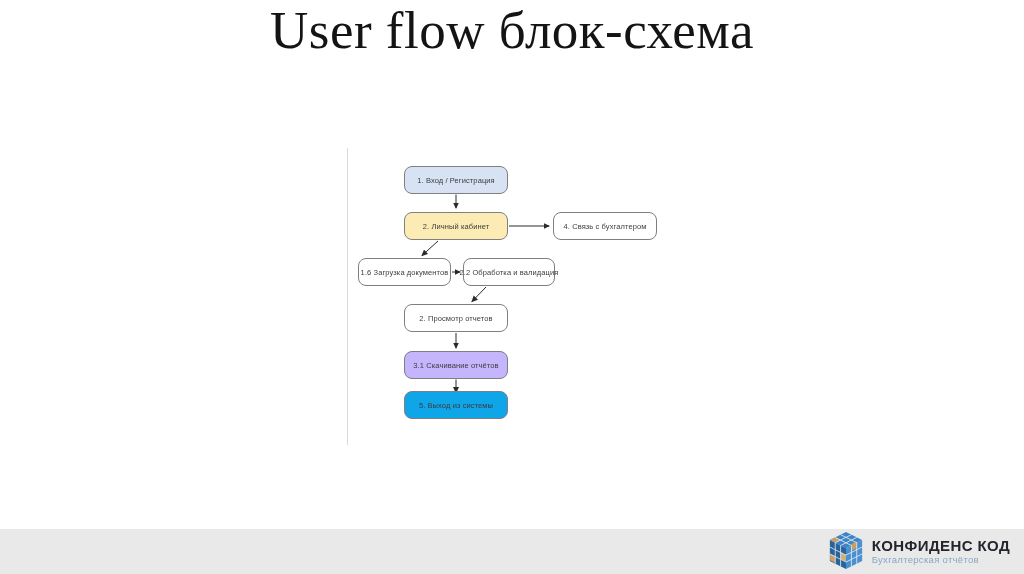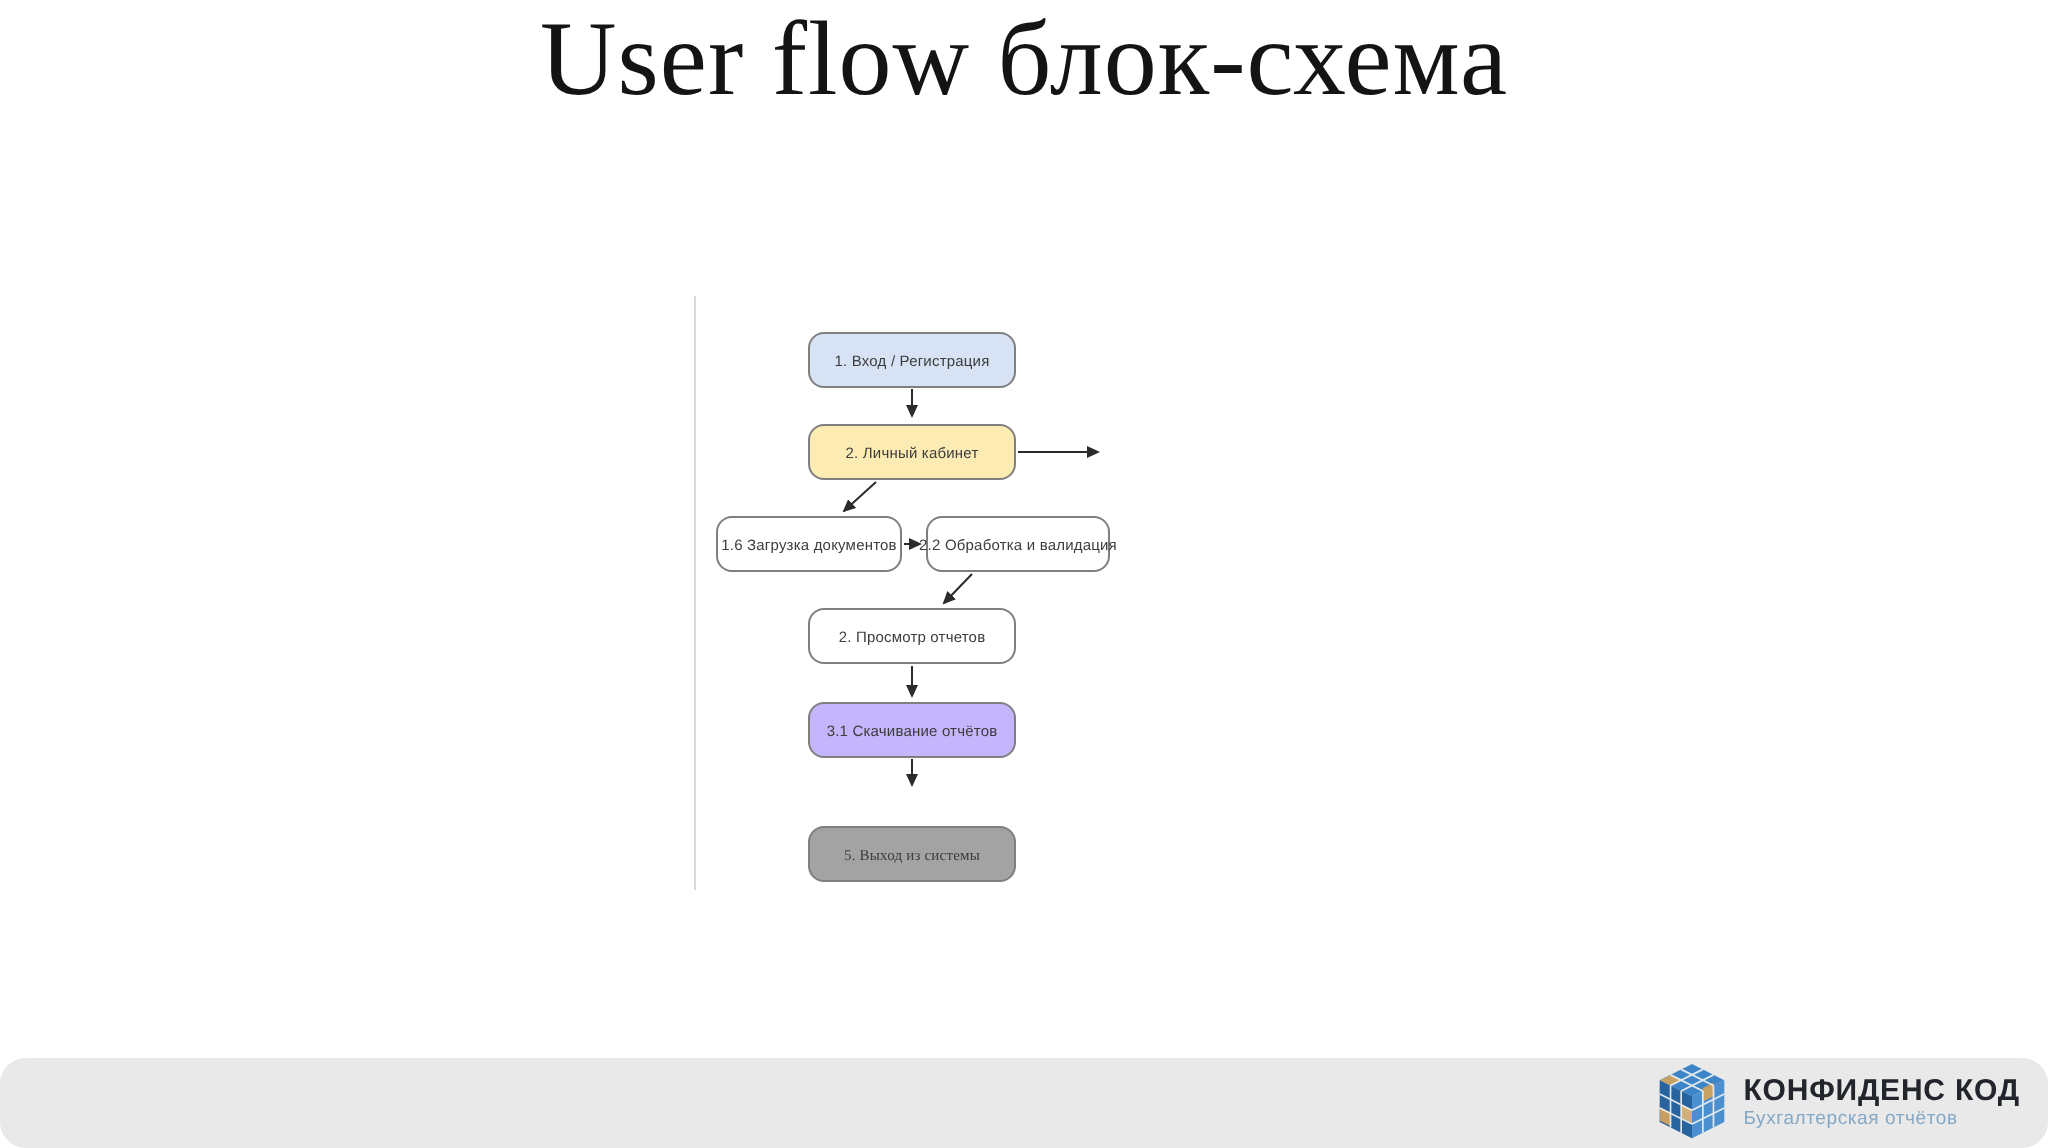--- a/index.html
+++ b/index.html
@@ -115,43 +115,46 @@
     </svg>
 
     <div class="node" style="left: 57px; top: 21px; width: 104px; height: 28px; background: rgb(215, 227, 244);">
       <span class="node-label">1. Вход / Регистрация</span>
     </div>
 
     <div class="node" style="left: 57px; top: 67px; width: 104px; height: 28px; background: rgb(252, 236, 180);">
       <span class="node-label">2. Личный кабинет</span>
     </div>
 
+    <div class="node" style="left: 206px; top: 67px; width: 104px; height: 28px; background: rgb(255, 255, 255);">
+      <span class="node-label">4. Связь с бухгалтером</span>
+    </div>
 
     <div class="node" style="left: 11px; top: 113px; width: 93px; height: 28px; background: rgb(255, 255, 255);">
       <span class="node-label">1.6 Загрузка документов</span>
     </div>
 
     <div class="node" style="left: 116px; top: 113px; width: 92px; height: 28px; background: rgb(255, 255, 255);">
       <span class="node-label">2.2 Обработка и валидация</span>
     </div>
 
     <div class="node" style="left: 57px; top: 159px; width: 104px; height: 28px; background: rgb(255, 255, 255);">
       <span class="node-label">2. Просмотр отчетов</span>
     </div>
 
     <div class="node" style="left: 57px; top: 206px; width: 104px; height: 28px; background: #c4b5fd;">
       <span class="node-label">3.1 Скачивание отчётов</span>
     </div>
 
-    <div class="node" style="left: 57px; top: 268px; width: 104px; height: 28px; background: #a3a3a3; font-family: Liberation Serif, serif;">
+    <div class="node" style="left: 57px; top: 246px; width: 104px; height: 28px; background: #0ea5e9;">
       <span class="node-label">5. Выход из системы</span>
     </div>
   </div>
 
-  <div class="footer-band" style="background: rgb(233, 233, 233); border-radius: 13px;">
+  <div class="footer-band" style="background: rgb(233, 233, 233);">
     <div class="logo">
       <svg width="38" height="41" viewBox="0 0 40 43">
         <path d="M20 1 L37 9.5 L20 18 L3 9.5 Z" fill="#3d85c6"></path>
         <path d="M3 9.5 L20 18 L20 40 L3 31.5 Z" fill="#27639e"></path>
         <path d="M20 18 L37 9.5 L37 31.5 L20 40 Z" fill="#4a8fd0"></path>
         <path d="M8.7 6.7 L14.3 9.5 L8.7 12.3 L3.1 9.5 Z" fill="#c7a064"></path>
         <path d="M25.7 13.6 L31.3 10.8 L31.3 17.9 L25.7 20.7 Z" fill="#c7a064"></path>
         <path d="M3.2 23.8 L8.7 26.6 L8.7 33.6 L3.2 30.8 Z" fill="#c7a064"></path>
         <path d="M14.3 22.3 L20 25.1 L20 32.2 L14.3 29.4 Z" fill="#d2b07a"></path>
         <g stroke="#f3f3f3" stroke-width="0.9" fill="none" opacity="0.9">

